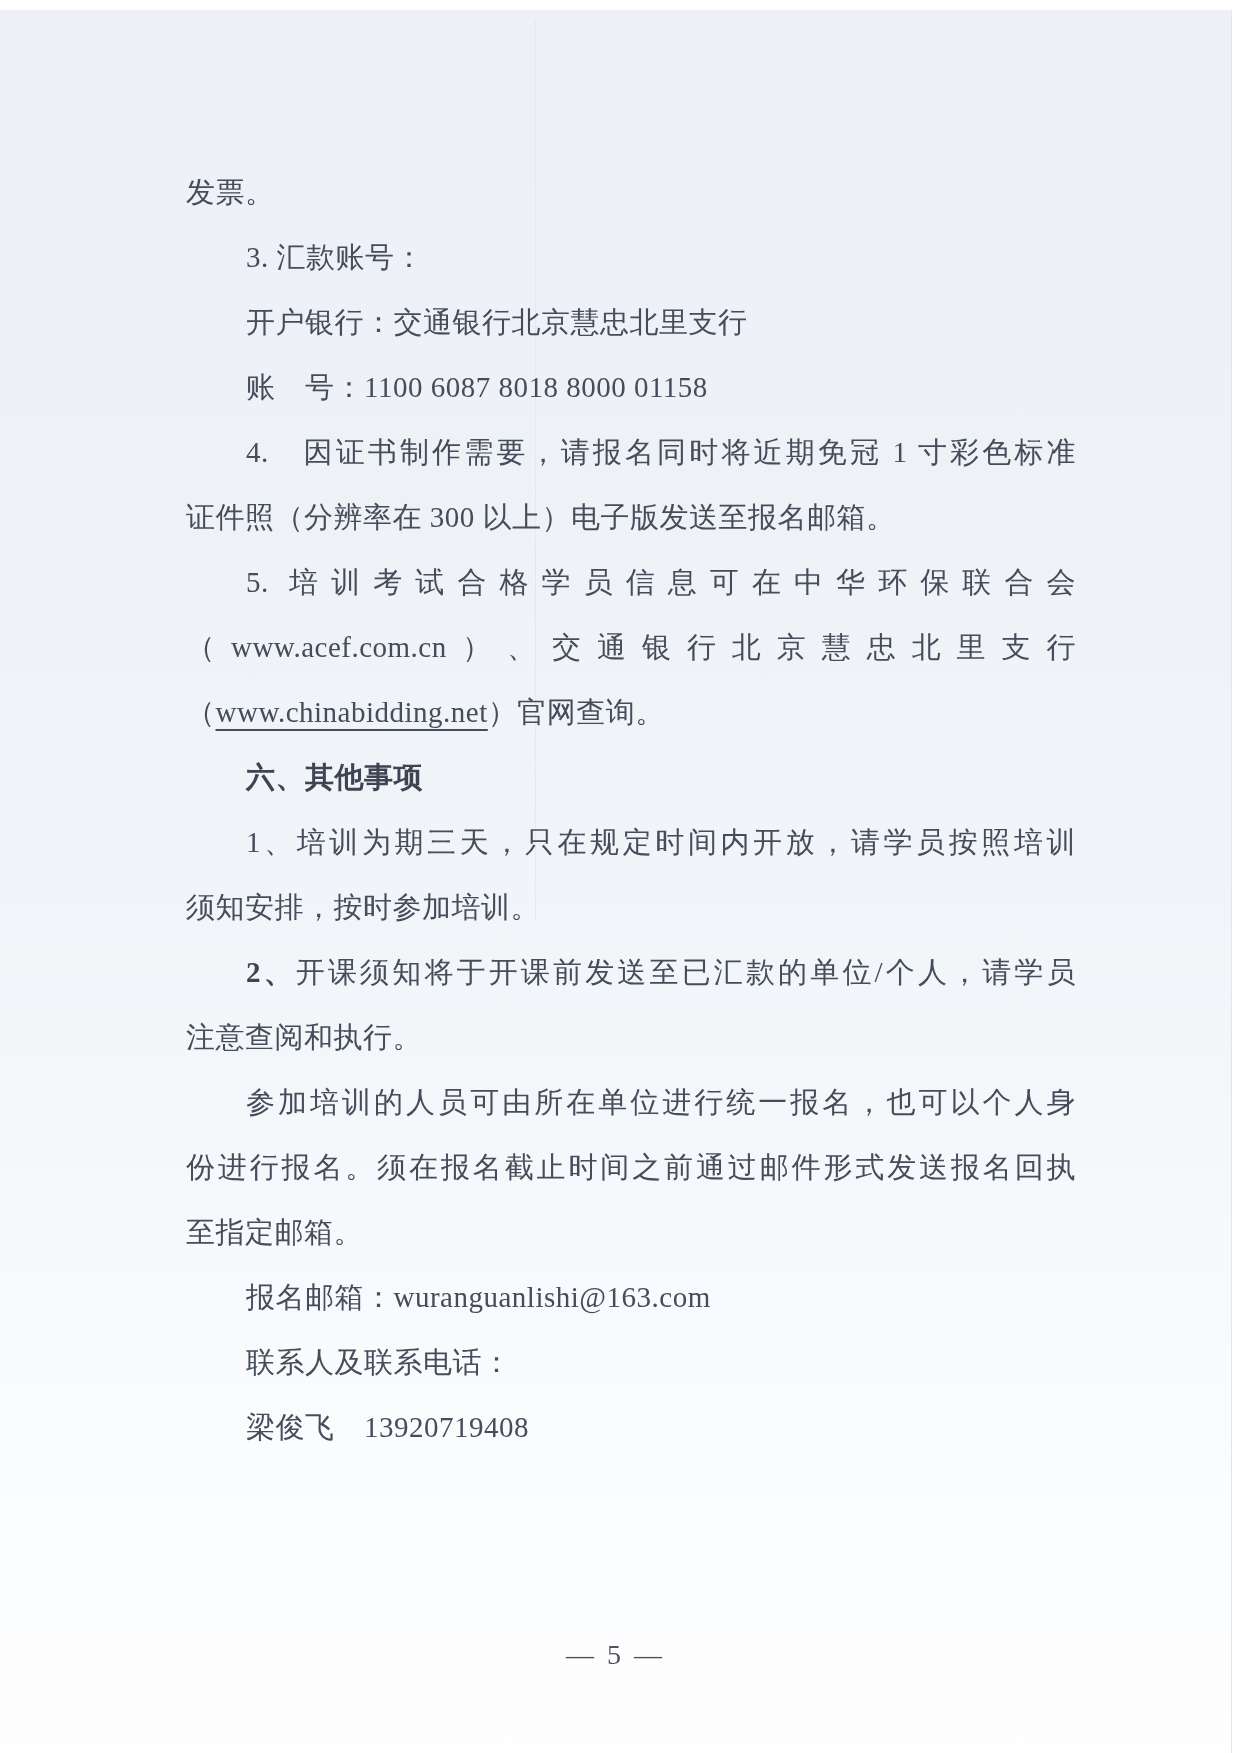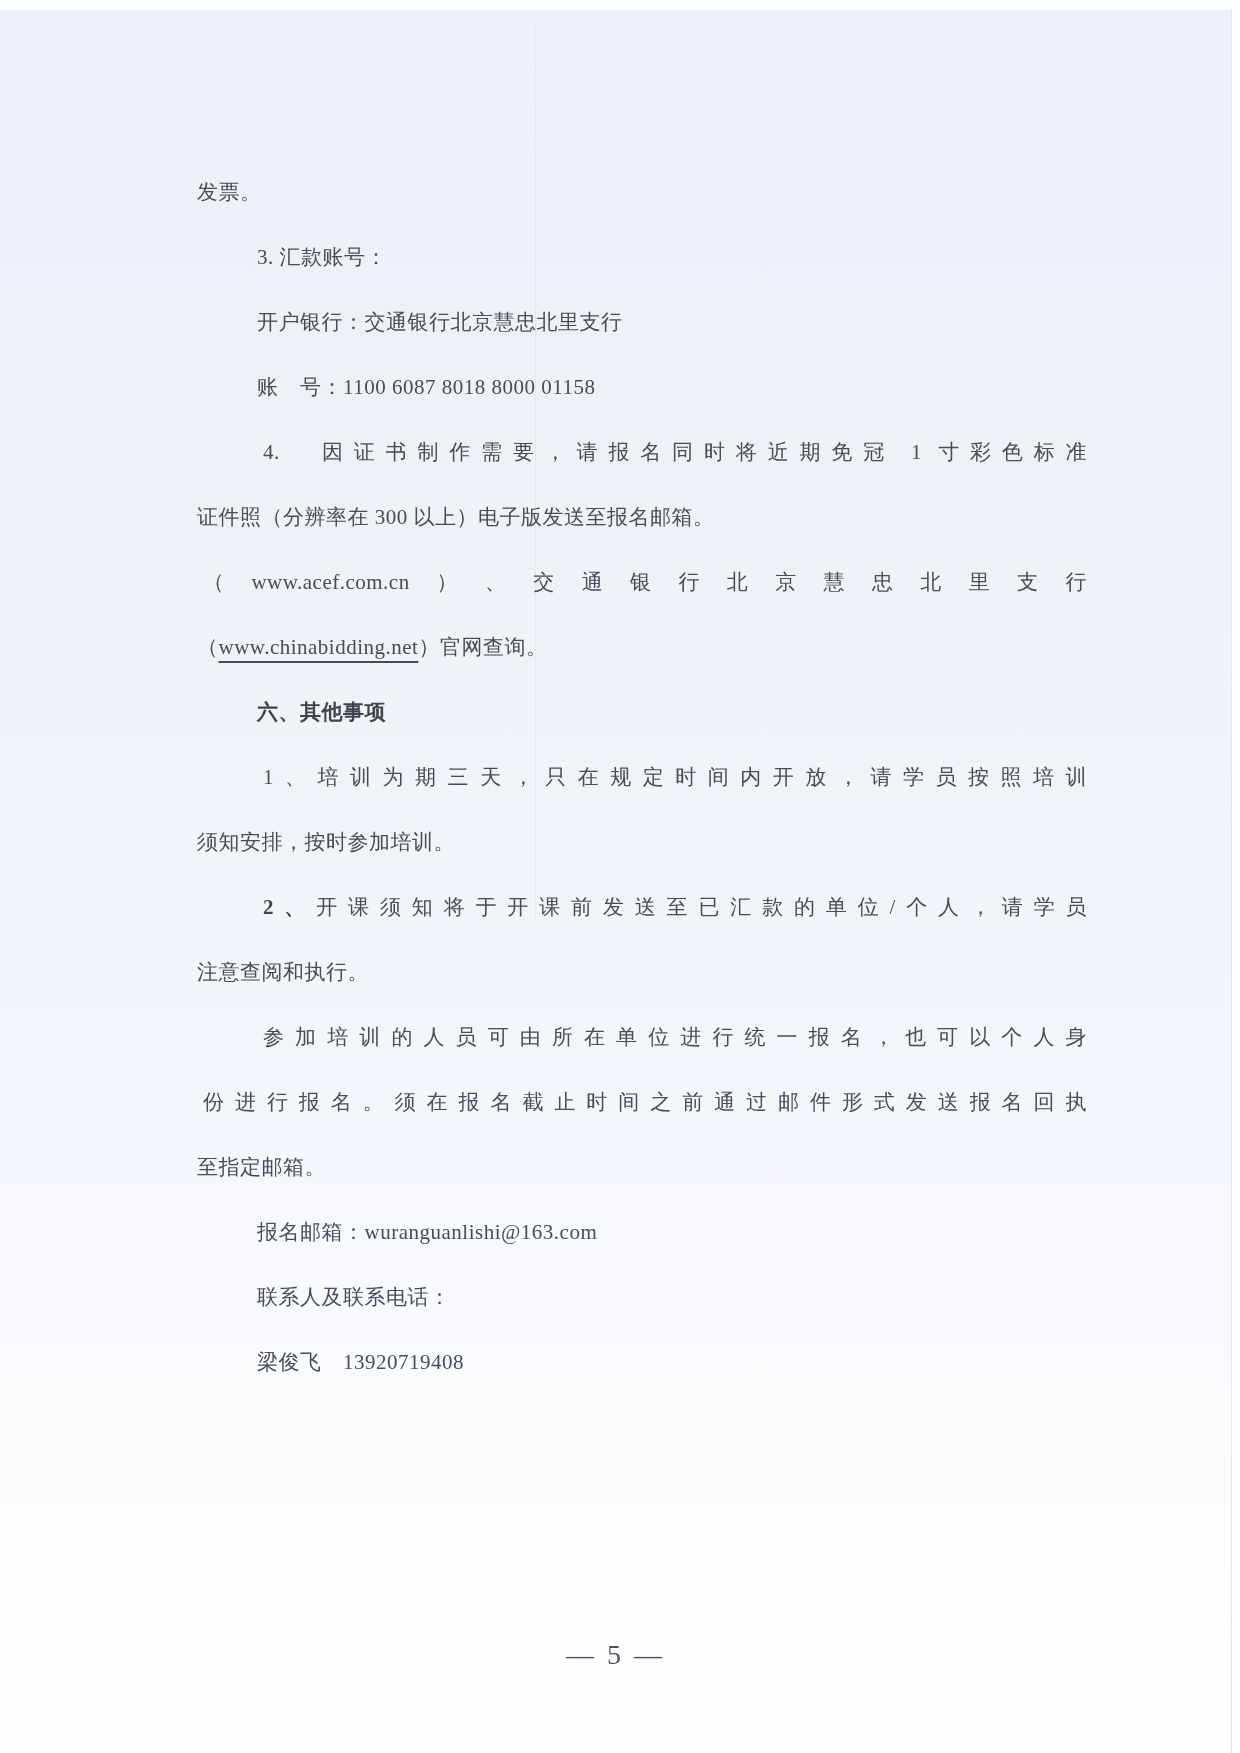--- a/index.html
+++ b/index.html
@@ -32,39 +32,38 @@
   .scan-streak {
     position: absolute;
     left: 535px;
     top: 10px;
     width: 1px;
     height: 900px;
     background: rgba(210, 218, 230, 0.35);
   }
   .text-block {
     position: absolute;
-    left: 197px;
+    left: 186px;
     top: 150px;
     width: 890px;
     color: #454d5b;
-    font-size: 21px;
+    font-size: 29px;
   }
   .line {
     height: 65px;
     line-height: 65px;
     white-space: nowrap;
     letter-spacing: 0.5px;
   }
   .line.indent {
     text-indent: 60px;
   }
   .line.stretch {
     text-align: justify;
     text-align-last: justify;
-    margin-left: 6px;
   }
   .run.bold {
     font-weight: bold;
     color: #3d4452;
   }
   .run.underline {
     text-decoration: underline;
     text-underline-offset: 7px;
     text-decoration-thickness: 1.5px;
   }
@@ -86,20 +85,21 @@
 
 <div class="paper">
   <div class="scan-streak"></div>
   <div class="text-block">
       <div class="line"><span class="run">发票。</span></div>
       <div class="line indent"><span class="run">3. 汇款账号：</span></div>
       <div class="line indent"><span class="run">开户银行：交通银行北京慧忠北里支行</span></div>
       <div class="line indent"><span class="run">账　号：1100 6087 8018 8000 01158</span></div>
       <div class="line indent stretch"><span class="run">4.　因证书制作需要，请报名同时将近期免冠 1 寸彩色标准</span></div>
       <div class="line"><span class="run">证件照（分辨率在 300 以上）电子版发送至报名邮箱。</span></div>
+      <div class="line indent stretch"><span class="run">5. 培训考试合格学员信息可在中华环保联合会</span></div>
       <div class="line stretch"><span class="run">（www.acef.com.cn）、交通银行北京慧忠北里支行</span></div>
       <div class="line"><span class="run">（</span><span class="run underline">www.chinabidding.net</span><span class="run">）官网查询。</span></div>
       <div class="line indent"><span class="run bold">六、其他事项</span></div>
       <div class="line indent stretch"><span class="run">1、培训为期三天，只在规定时间内开放，请学员按照培训</span></div>
       <div class="line"><span class="run">须知安排，按时参加培训。</span></div>
       <div class="line indent stretch"><span class="run bold">2、</span><span class="run">开课须知将于开课前发送至已汇款的单位/个人，请学员</span></div>
       <div class="line"><span class="run">注意查阅和执行。</span></div>
       <div class="line indent stretch"><span class="run">参加培训的人员可由所在单位进行统一报名，也可以个人身</span></div>
       <div class="line stretch"><span class="run">份进行报名。须在报名截止时间之前通过邮件形式发送报名回执</span></div>
       <div class="line"><span class="run">至指定邮箱。</span></div>

